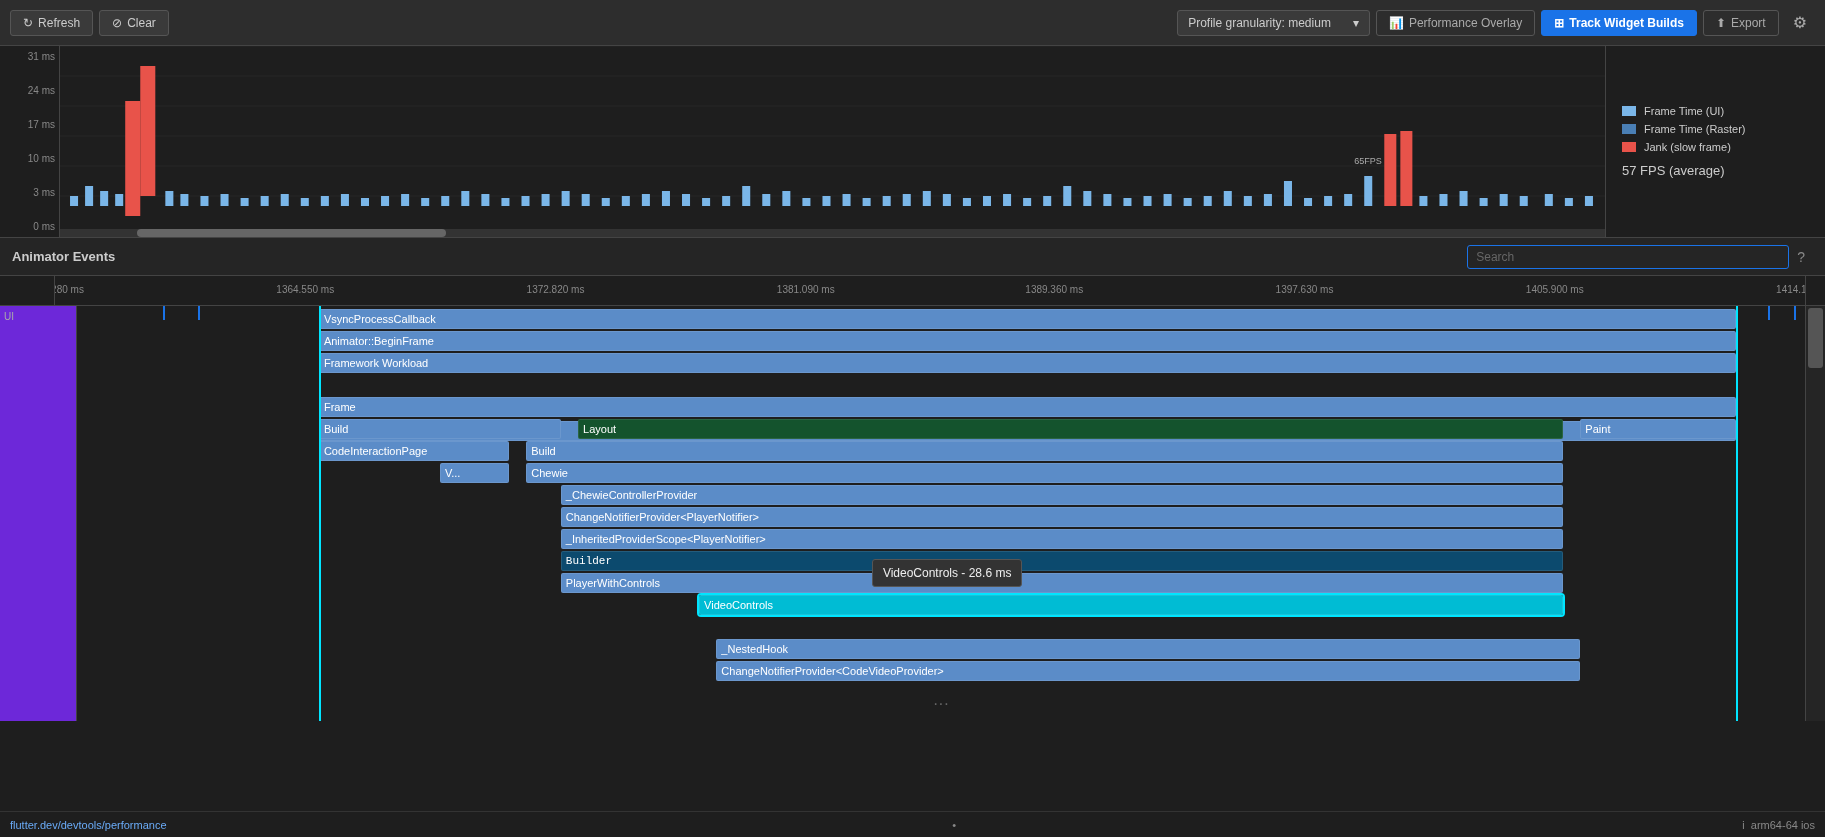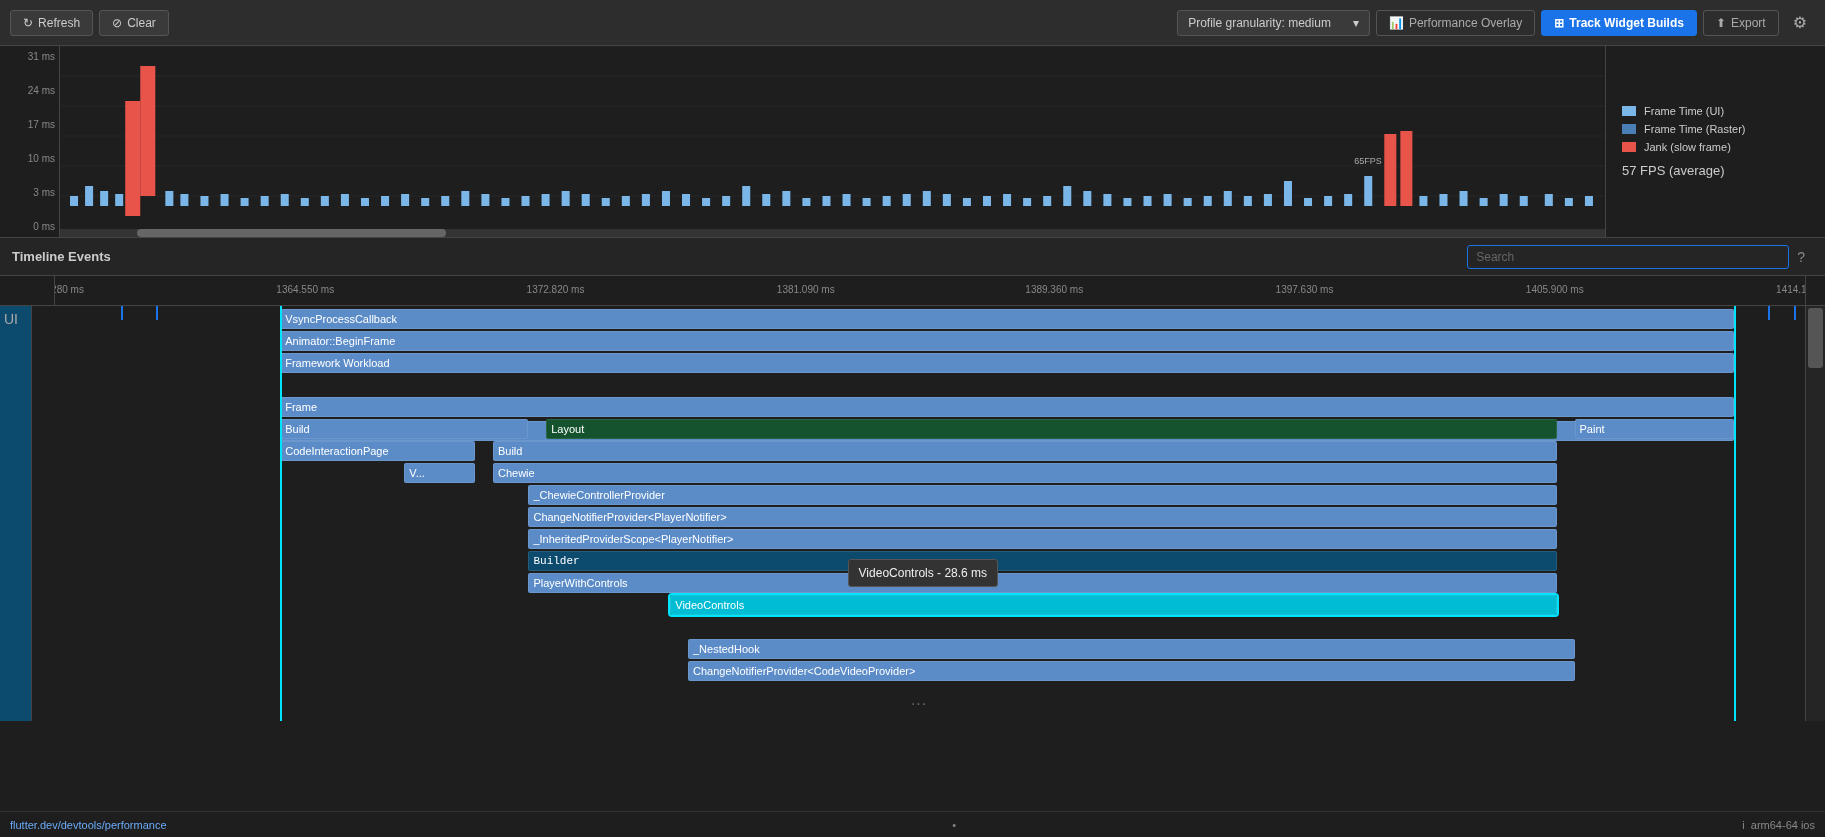--- a/index.html
+++ b/index.html
@@ -244,30 +244,30 @@
 
     
     .timeline-content {
       display: flex;
       background: #1e1e1e;
       flex: 1;
       overflow: hidden;
       position: relative;
     }
     .timeline-label-col {
-      width: 32px;
+      width: 77px;
       flex-shrink: 0;
       border-right: 1px solid #444;
       display: flex;
       align-items: flex-start;
       padding-top: 5px;
       padding-left: 4px;
-      font-size: 14px;
+      font-size: 10px;
       color: #aaa;
-      background: #0c4a6e;
+      background: #6d28d9;
     }
     .timeline-scroll-col {
       width: 20px;
       flex-shrink: 0;
       border-left: 1px solid #444;
       background: #252525;
       position: relative;
     }
     .timeline-scroll-thumb {
       position: absolute;
@@ -508,21 +508,21 @@
     </div>
     <div class="legend-item">
       <div class="legend-color" style="background:#e8534a;"></div>
       <span>Jank (slow frame)</span>
     </div>
     <div class="fps-avg">57 FPS (average)</div>
   </div>
 </div>
 
 <div class="timeline-header">
-  <span class="timeline-title">Timeline Events</span>
+  <span class="timeline-title">Animator Events</span>
   <div class="search-box">
     <input class="search-input" type="text" placeholder="Search" style="">
   </div>
   <span class="help-icon">?</span>
 </div>
 
 <div class="time-ruler">
   <div class="ruler-left"></div>
   <div class="ruler-track">
     <span class="ruler-tick" style="left:0%">1356.280 ms</span>

